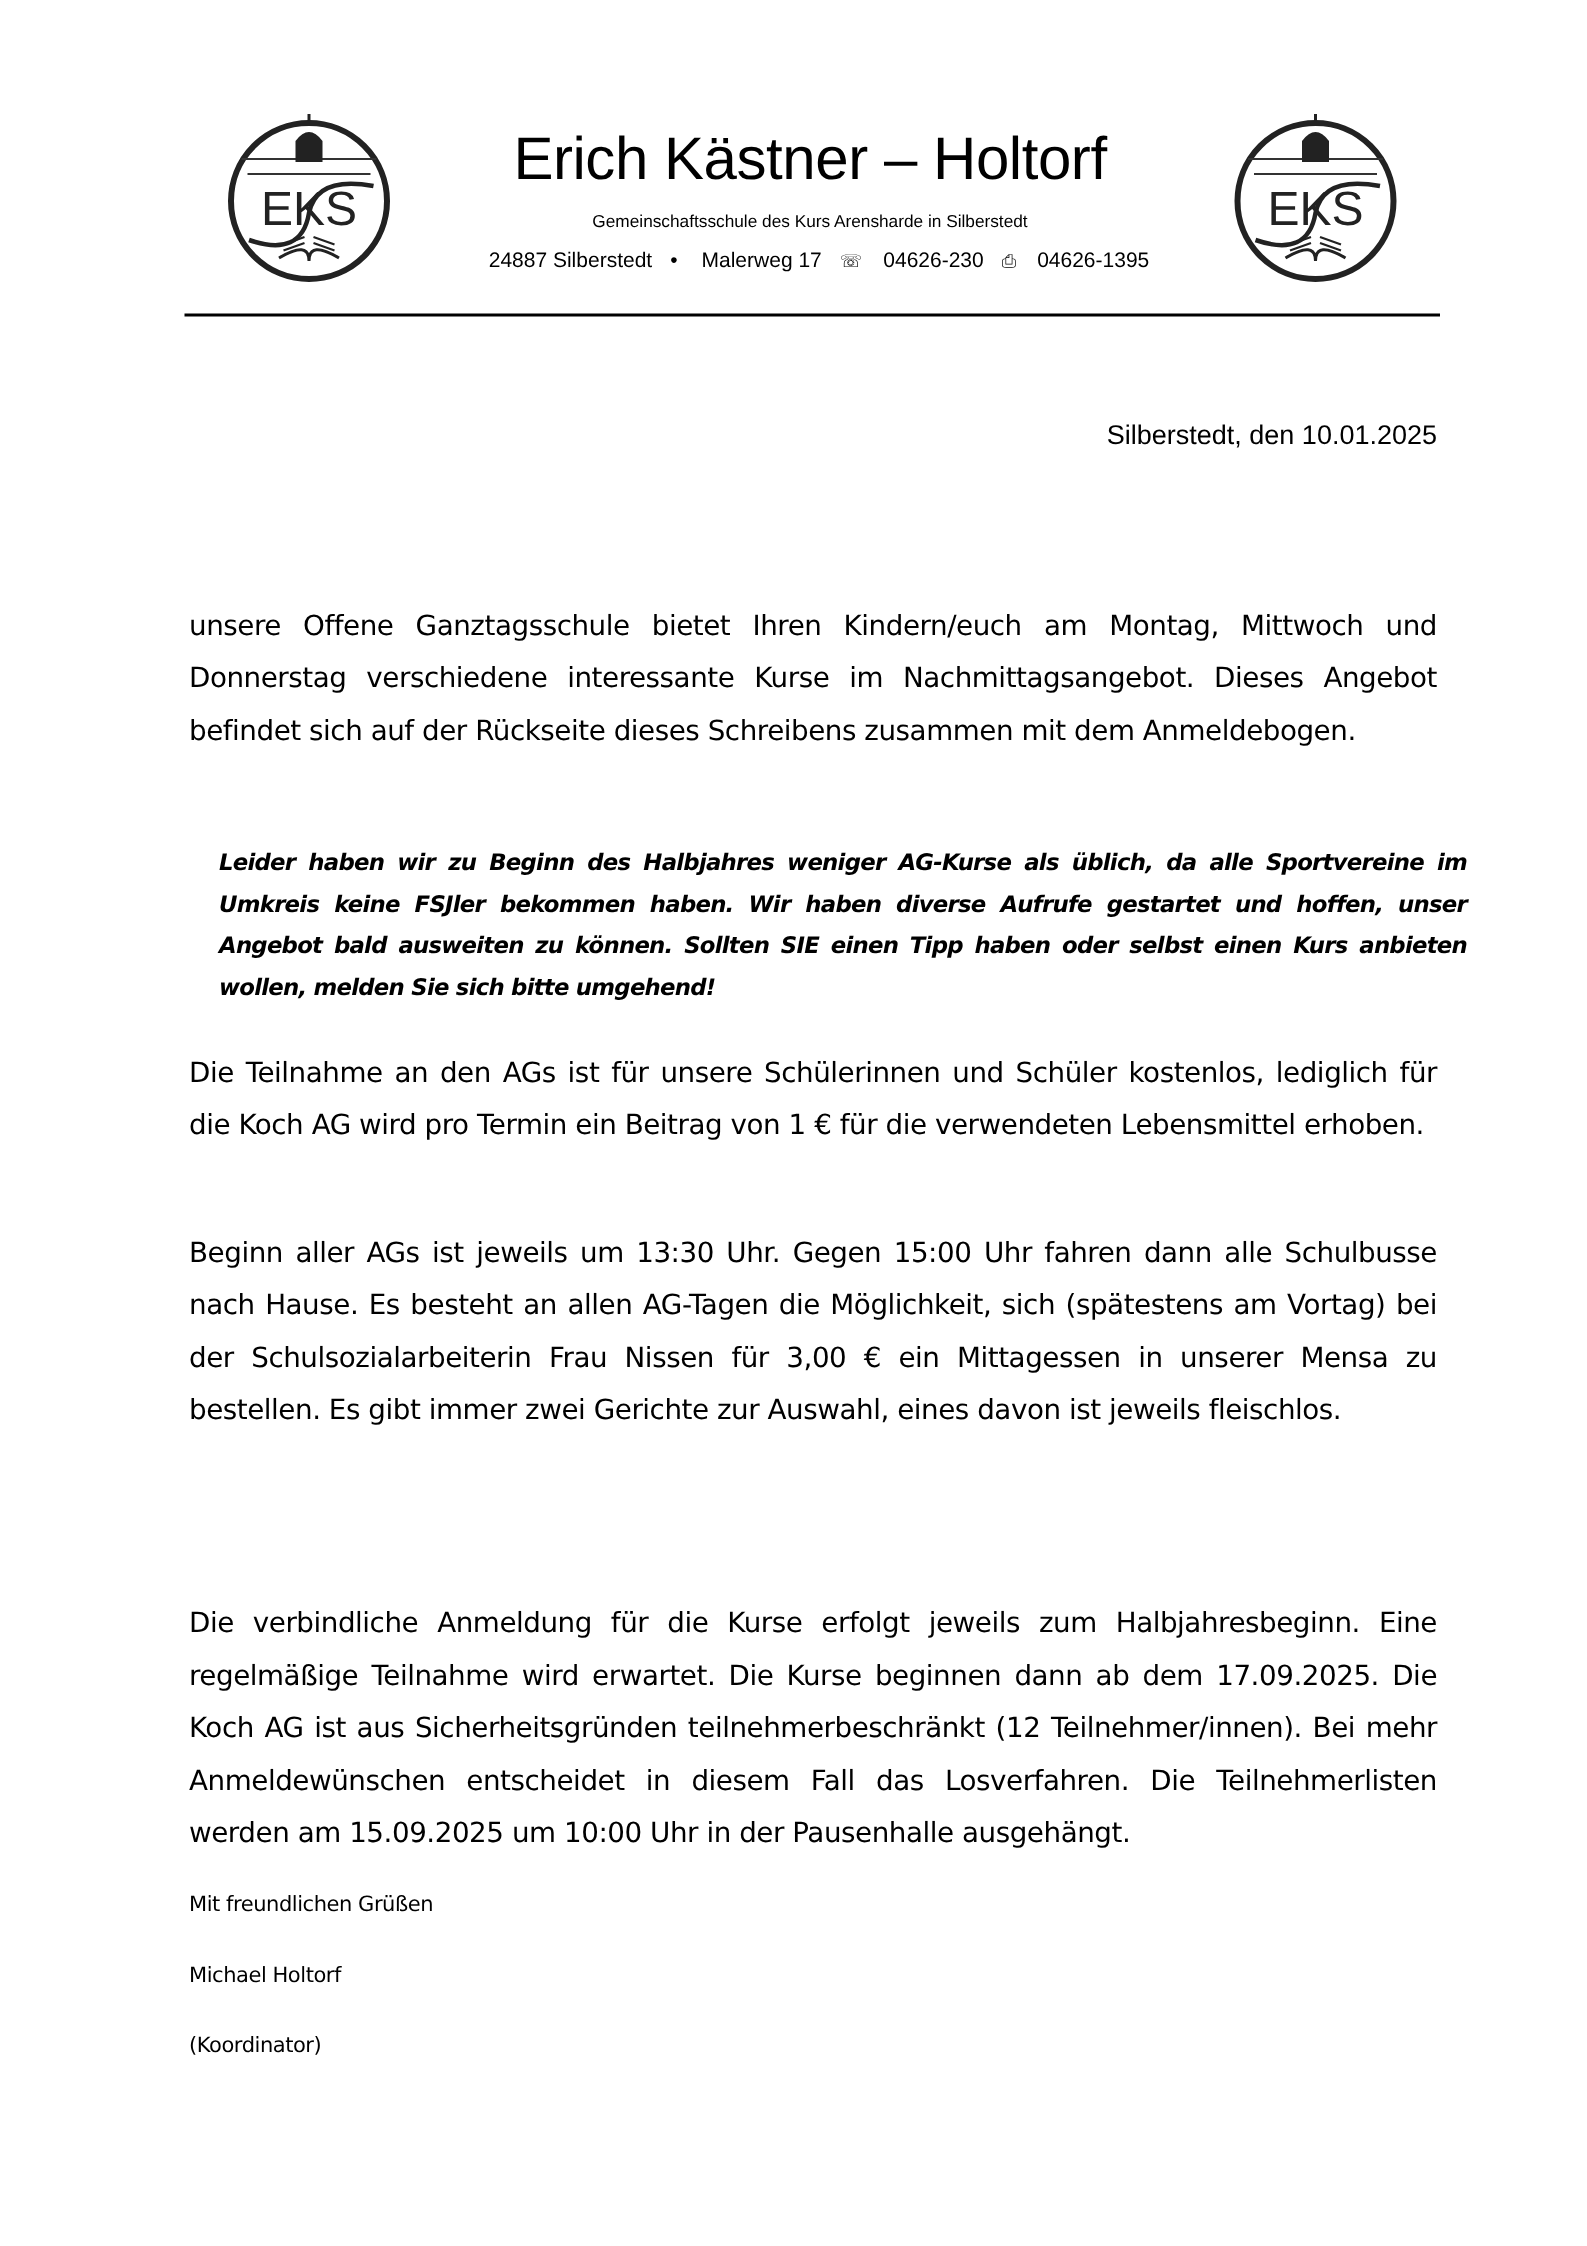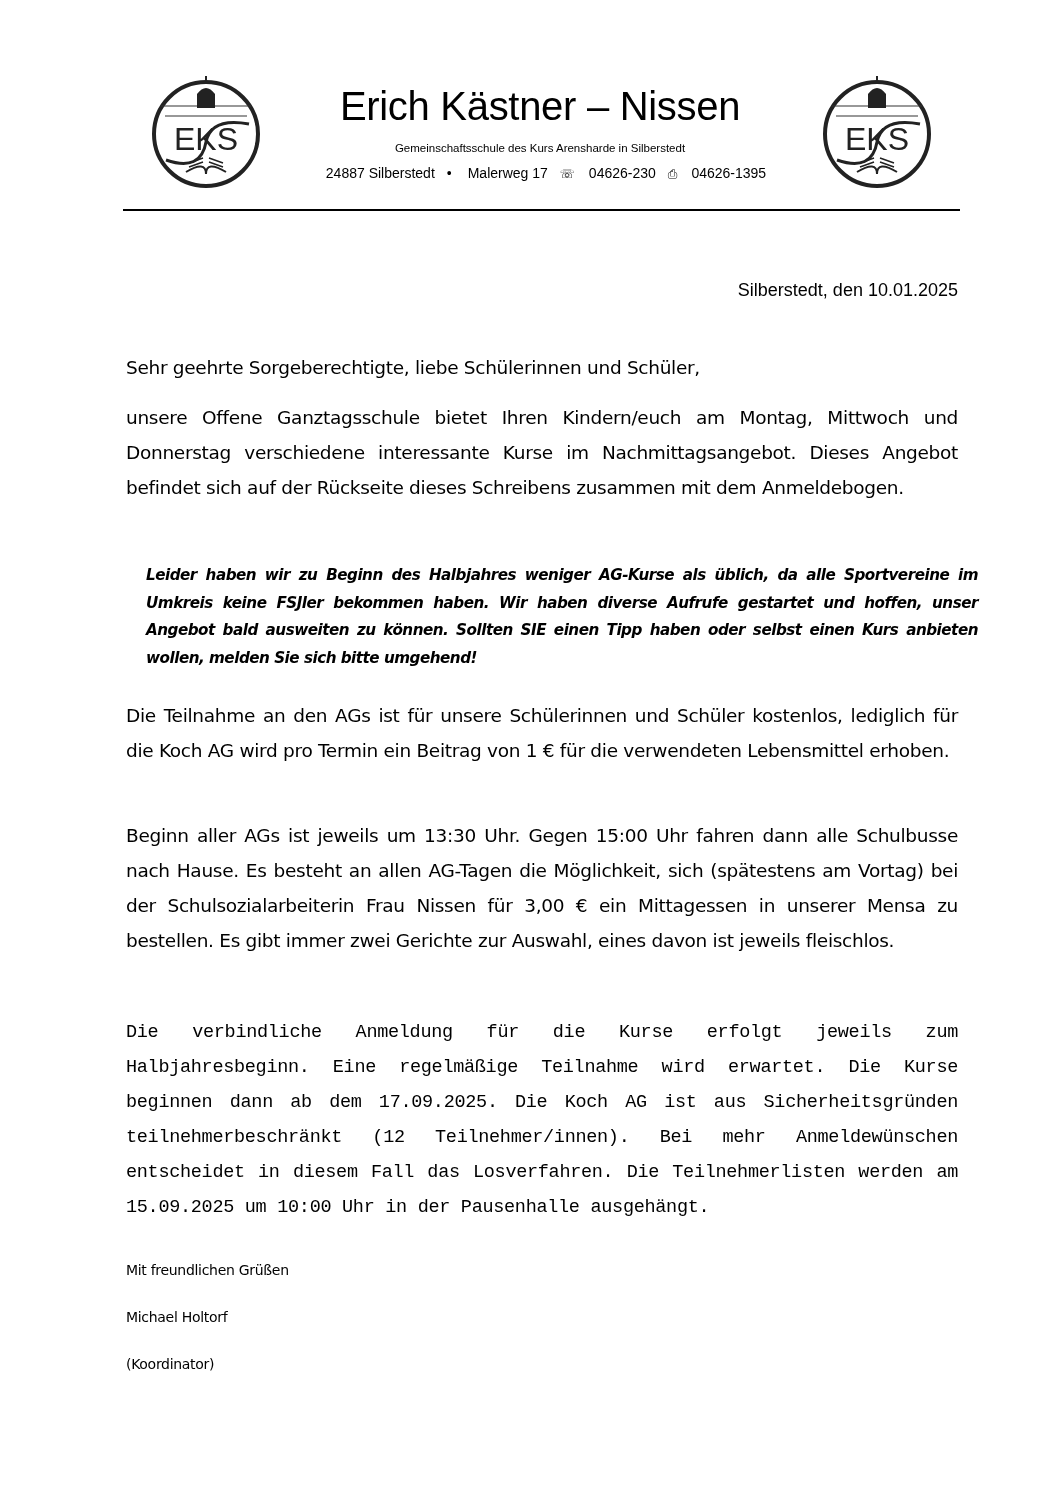--- a/index.html
+++ b/index.html
@@ -20,21 +20,21 @@
   .rule { position: absolute; left: 123px; top: 209px; width: 837px; height: 2px; background: #000; }
   .date { position: absolute; right: 100px; top: 280px; font-family: "Liberation Sans", sans-serif; font-size: 18px; }
   .body-text { position: absolute; left: 126px; width: 832px; font-family: "DejaVu Sans", sans-serif;
     font-size: 18.5px; line-height: 35px; text-align: justify; letter-spacing: -0.3px; }
   .greeting { top: 350px; }
   .p1 { top: 390px; margin-top: 10px; }
   .notice { position: absolute; left: 126px; width: 832px; top: 562px; font-family: "DejaVu Sans", sans-serif;
     font-size: 15.2px; font-weight: bold; font-style: italic; line-height: 27.5px; text-align: justify; letter-spacing: -0.5px; margin-left: 20px; }
   .p2 { top: 698px; }
   .p3 { top: 818px; }
-  .p4 { top: 1015px; font-family: Liberation Mono, monospace; }
+  .p4 { top: 1065px; }
   .closing { position: absolute; left: 126px; font-family: "DejaVu Sans", sans-serif; font-size: 14px; letter-spacing: -0.3px; }
   .c1 { top: 1262px; }
   .c2 { top: 1309px; }
   .c3 { top: 1356px; }
 </style>
 </head>
 <body>
 
 <div class="page">
 
@@ -43,21 +43,21 @@
     <path d="M20 34 L110 34 M24 44 L106 44" stroke="#333" stroke-width="1.2"></path>
     <rect x="56" y="22" width="18" height="14" fill="#222"></rect>
     <path d="M56 22 Q65 10 74 22 Z" fill="#222"></path>
     <line x1="65" y1="4" x2="65" y2="12" stroke="#222" stroke-width="2"></line>
     <text x="65" y="78" text-anchor="middle" font-family="Liberation Sans, sans-serif" font-size="32" fill="#222">EKS</text>
     <path d="M25 88 Q60 100 65 70 Q70 45 108 52" fill="none" stroke="#222" stroke-width="3"></path>
     <path d="M45 100 Q65 88 65 102 Q65 88 85 100" fill="none" stroke="#222" stroke-width="2"></path>
     <path d="M48 95 L62 90 M48 91 L62 86 M82 95 L68 90 M82 91 L68 86" stroke="#222" stroke-width="1.5"></path>
   </svg>
 
-  <div class="school-title">Erich Kästner – Nissen</div>
+  <div class="school-title">Erich Kästner – Holtorf</div>
   <div class="school-sub">Gemeinschaftsschule des Kurs Arensharde in Silberstedt</div>
   <div class="school-addr">
     <span>24887 Silberstedt</span><span class="sep">•</span><span>Malerweg 17</span><span class="ico">☏</span><span>04626-230</span><span class="ico">⎙</span><span>04626-1395</span>
   </div>
 
   <svg class="logo logo-right" viewBox="0 0 130 130">
     <circle cx="65" cy="62" r="52" fill="none" stroke="#222" stroke-width="4"></circle>
     <path d="M20 34 L110 34 M24 44 L106 44" stroke="#333" stroke-width="1.2"></path>
     <rect x="56" y="22" width="18" height="14" fill="#222"></rect>
     <path d="M56 22 Q65 10 74 22 Z" fill="#222"></path>
@@ -65,21 +65,20 @@
     <text x="65" y="78" text-anchor="middle" font-family="Liberation Sans, sans-serif" font-size="32" fill="#222">EKS</text>
     <path d="M25 88 Q60 100 65 70 Q70 45 108 52" fill="none" stroke="#222" stroke-width="3"></path>
     <path d="M45 100 Q65 88 65 102 Q65 88 85 100" fill="none" stroke="#222" stroke-width="2"></path>
     <path d="M48 95 L62 90 M48 91 L62 86 M82 95 L68 90 M82 91 L68 86" stroke="#222" stroke-width="1.5"></path>
   </svg>
 
   <div class="rule"></div>
 
   <div class="date">Silberstedt, den 10.01.2025</div>
 
-  <div class="body-text greeting">Sehr geehrte Sorgeberechtigte, liebe Schülerinnen und Schüler,</div>
   <div class="body-text p1">unsere Offene Ganztagsschule bietet Ihren Kindern/euch am Montag, Mittwoch und Donnerstag verschiedene interessante Kurse im Nachmittagsangebot. Dieses Angebot befindet sich auf der Rückseite dieses Schreibens zusammen mit dem Anmeldebogen.</div>
   <div class="notice">Leider haben wir zu Beginn des Halbjahres weniger AG-Kurse als üblich, da alle Sportvereine im Umkreis keine FSJler bekommen haben. Wir haben diverse Aufrufe gestartet und hoffen, unser Angebot bald ausweiten zu können. Sollten SIE einen Tipp haben oder selbst einen Kurs anbieten wollen, melden Sie sich bitte umgehend!</div>
   <div class="body-text p2">Die Teilnahme an den AGs ist für unsere Schülerinnen und Schüler kostenlos, lediglich für die Koch AG wird pro Termin ein Beitrag von 1 € für die verwendeten Lebensmittel erhoben.</div>
   <div class="body-text p3">Beginn aller AGs ist jeweils um 13:30 Uhr. Gegen 15:00 Uhr fahren dann alle Schulbusse nach Hause. Es besteht an allen AG-Tagen die Möglichkeit, sich (spätestens am Vortag) bei der Schulsozialarbeiterin Frau Nissen für 3,00 € ein Mittagessen in unserer Mensa zu bestellen. Es gibt immer zwei Gerichte zur Auswahl, eines davon ist jeweils fleischlos.</div>
   <div class="body-text p4">Die verbindliche Anmeldung für die Kurse erfolgt jeweils zum Halbjahresbeginn. Eine regelmäßige Teilnahme wird erwartet. Die Kurse beginnen dann ab dem 17.09.2025. Die Koch AG ist aus Sicherheitsgründen teilnehmerbeschränkt (12 Teilnehmer/innen). Bei mehr Anmeldewünschen entscheidet in diesem Fall das Losverfahren. Die Teilnehmerlisten werden am 15.09.2025 um 10:00 Uhr in der Pausenhalle ausgehängt.</div>
 
   <div class="closing c1">Mit freundlichen Grüßen</div>
   <div class="closing c2">Michael Holtorf</div>
   <div class="closing c3">(Koordinator)</div>
 </div>

